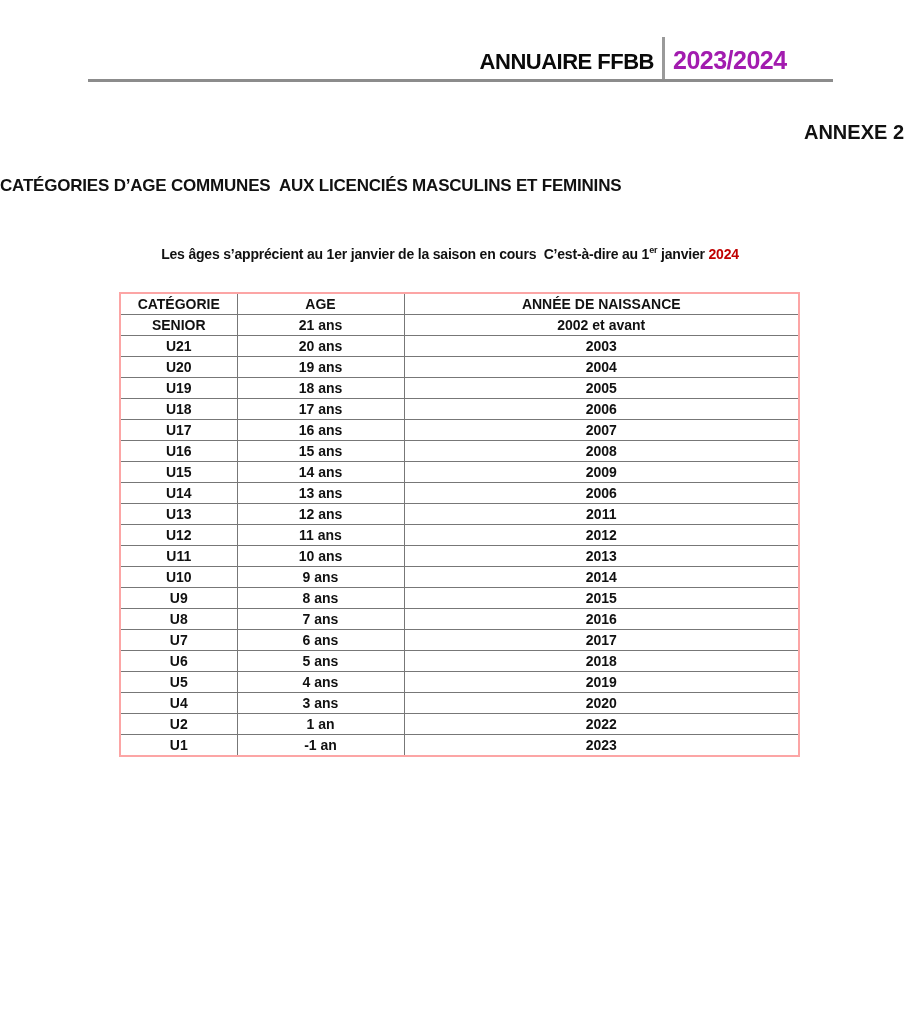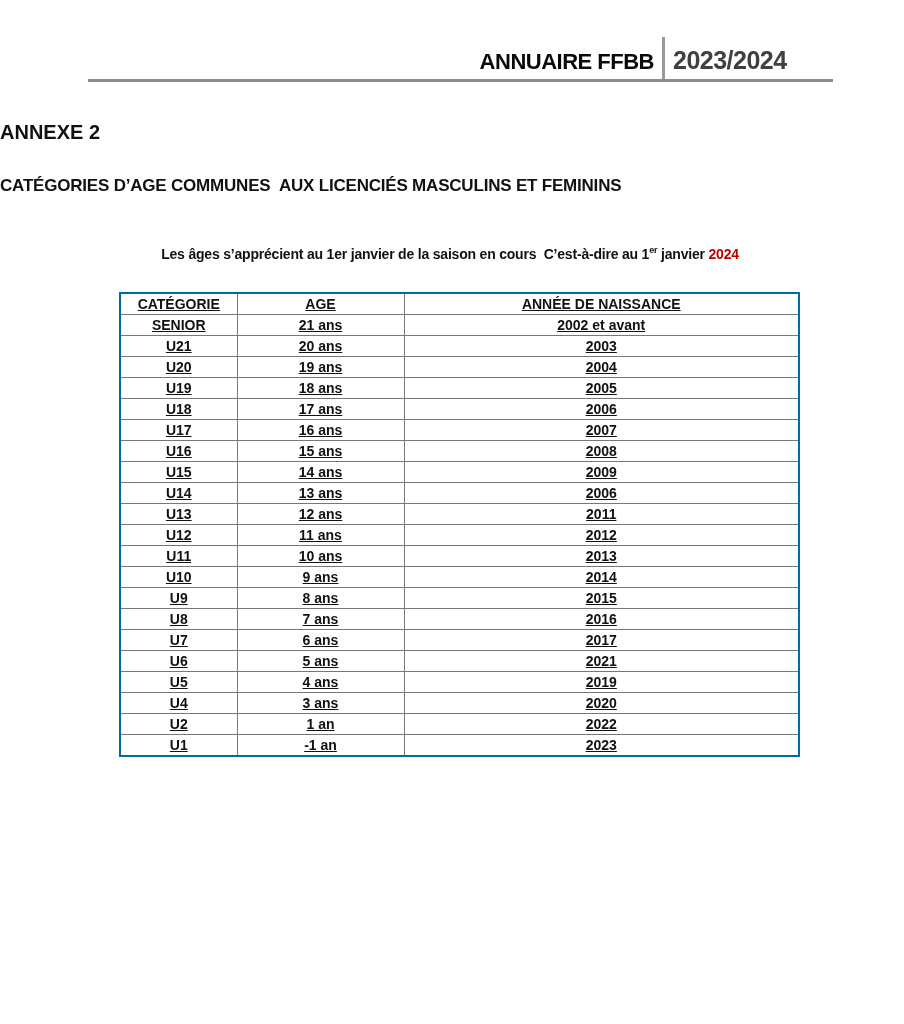--- a/index.html
+++ b/index.html
@@ -32,38 +32,38 @@
     height: 45px;
     background: #9a9a9a;
   }
   .season {
     position: absolute;
     top: 46px;
     left: 673px;
     font-size: 25px;
     font-weight: bold;
     letter-spacing: -0.5px;
-    color: #404040;
+    color: #a21caf;
   }
   .hrule {
     position: absolute;
     left: 88px;
     top: 79px;
     width: 745px;
     height: 3px;
     background: #8c8c8c;
   }
 
   
   .annexe {
     position: absolute;
     top: 121px;
     left: 0;
     width: 904px;
-    text-align: left;
+    text-align: right;
     font-size: 20px;
     font-weight: bold;
   }
   .main-title {
     position: absolute;
     top: 176px;
     left: 0;
     width: 904px;
     text-align: left;
     font-size: 17px;
@@ -89,22 +89,21 @@
   .red { color: #C00000; }
 
   
   table.age {
     position: absolute;
     left: 119px;
     top: 292px;
     width: 679px;
     border-collapse: collapse;
     table-layout: fixed;
-    border: 2px solid #0369a1;
-    text-decoration: underline;
+    border: 2px solid #fca5a5;
   }
   table.age th, table.age td {
     border: 1px solid #777777;
     font-family: "Liberation Sans", sans-serif;
     font-size: 14px;
     font-weight: bold;
     text-align: center;
     vertical-align: middle;
     height: 20px;
     line-height: 20px;
@@ -226,21 +225,21 @@
           <td class="red">2016</td>
         </tr>
         <tr>
           <td>U7</td>
           <td>6 ans</td>
           <td class="red">2017</td>
         </tr>
         <tr>
           <td>U6</td>
           <td>5 ans</td>
-          <td class="red">2021</td>
+          <td class="red">2018</td>
         </tr>
         <tr>
           <td>U5</td>
           <td>4 ans</td>
           <td class="red">2019</td>
         </tr>
         <tr>
           <td>U4</td>
           <td>3 ans</td>
           <td class="red">2020</td>

